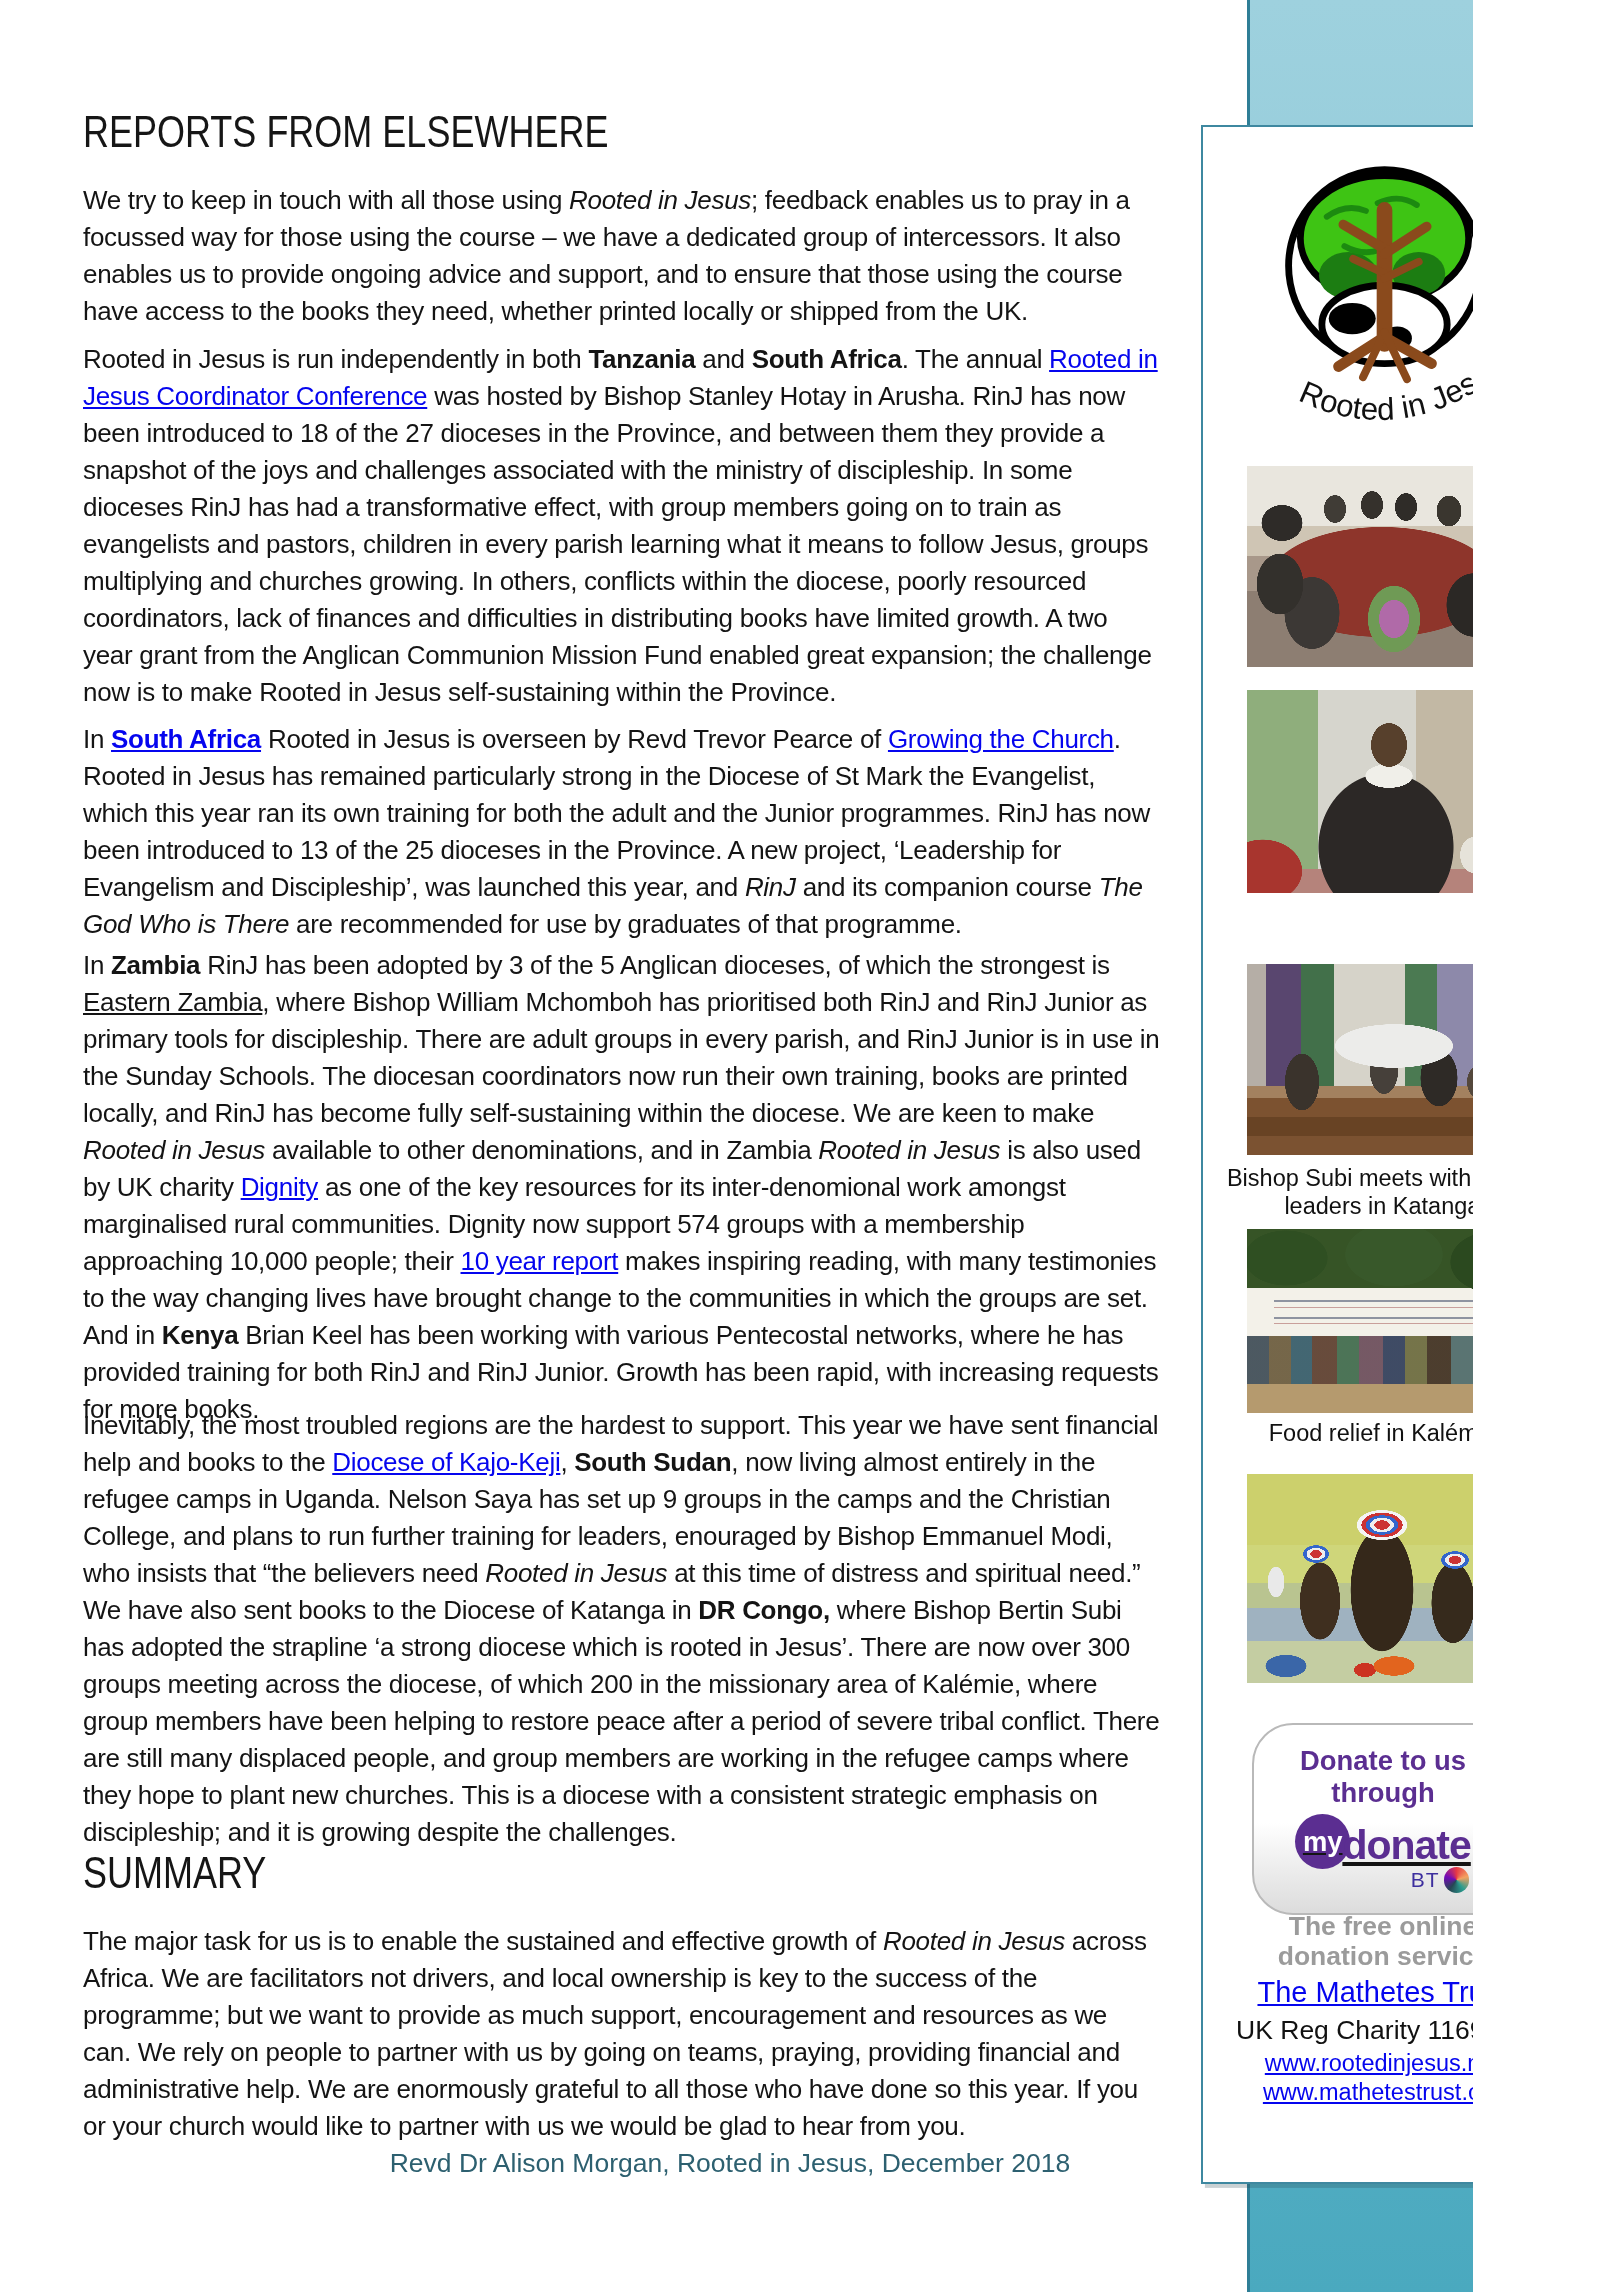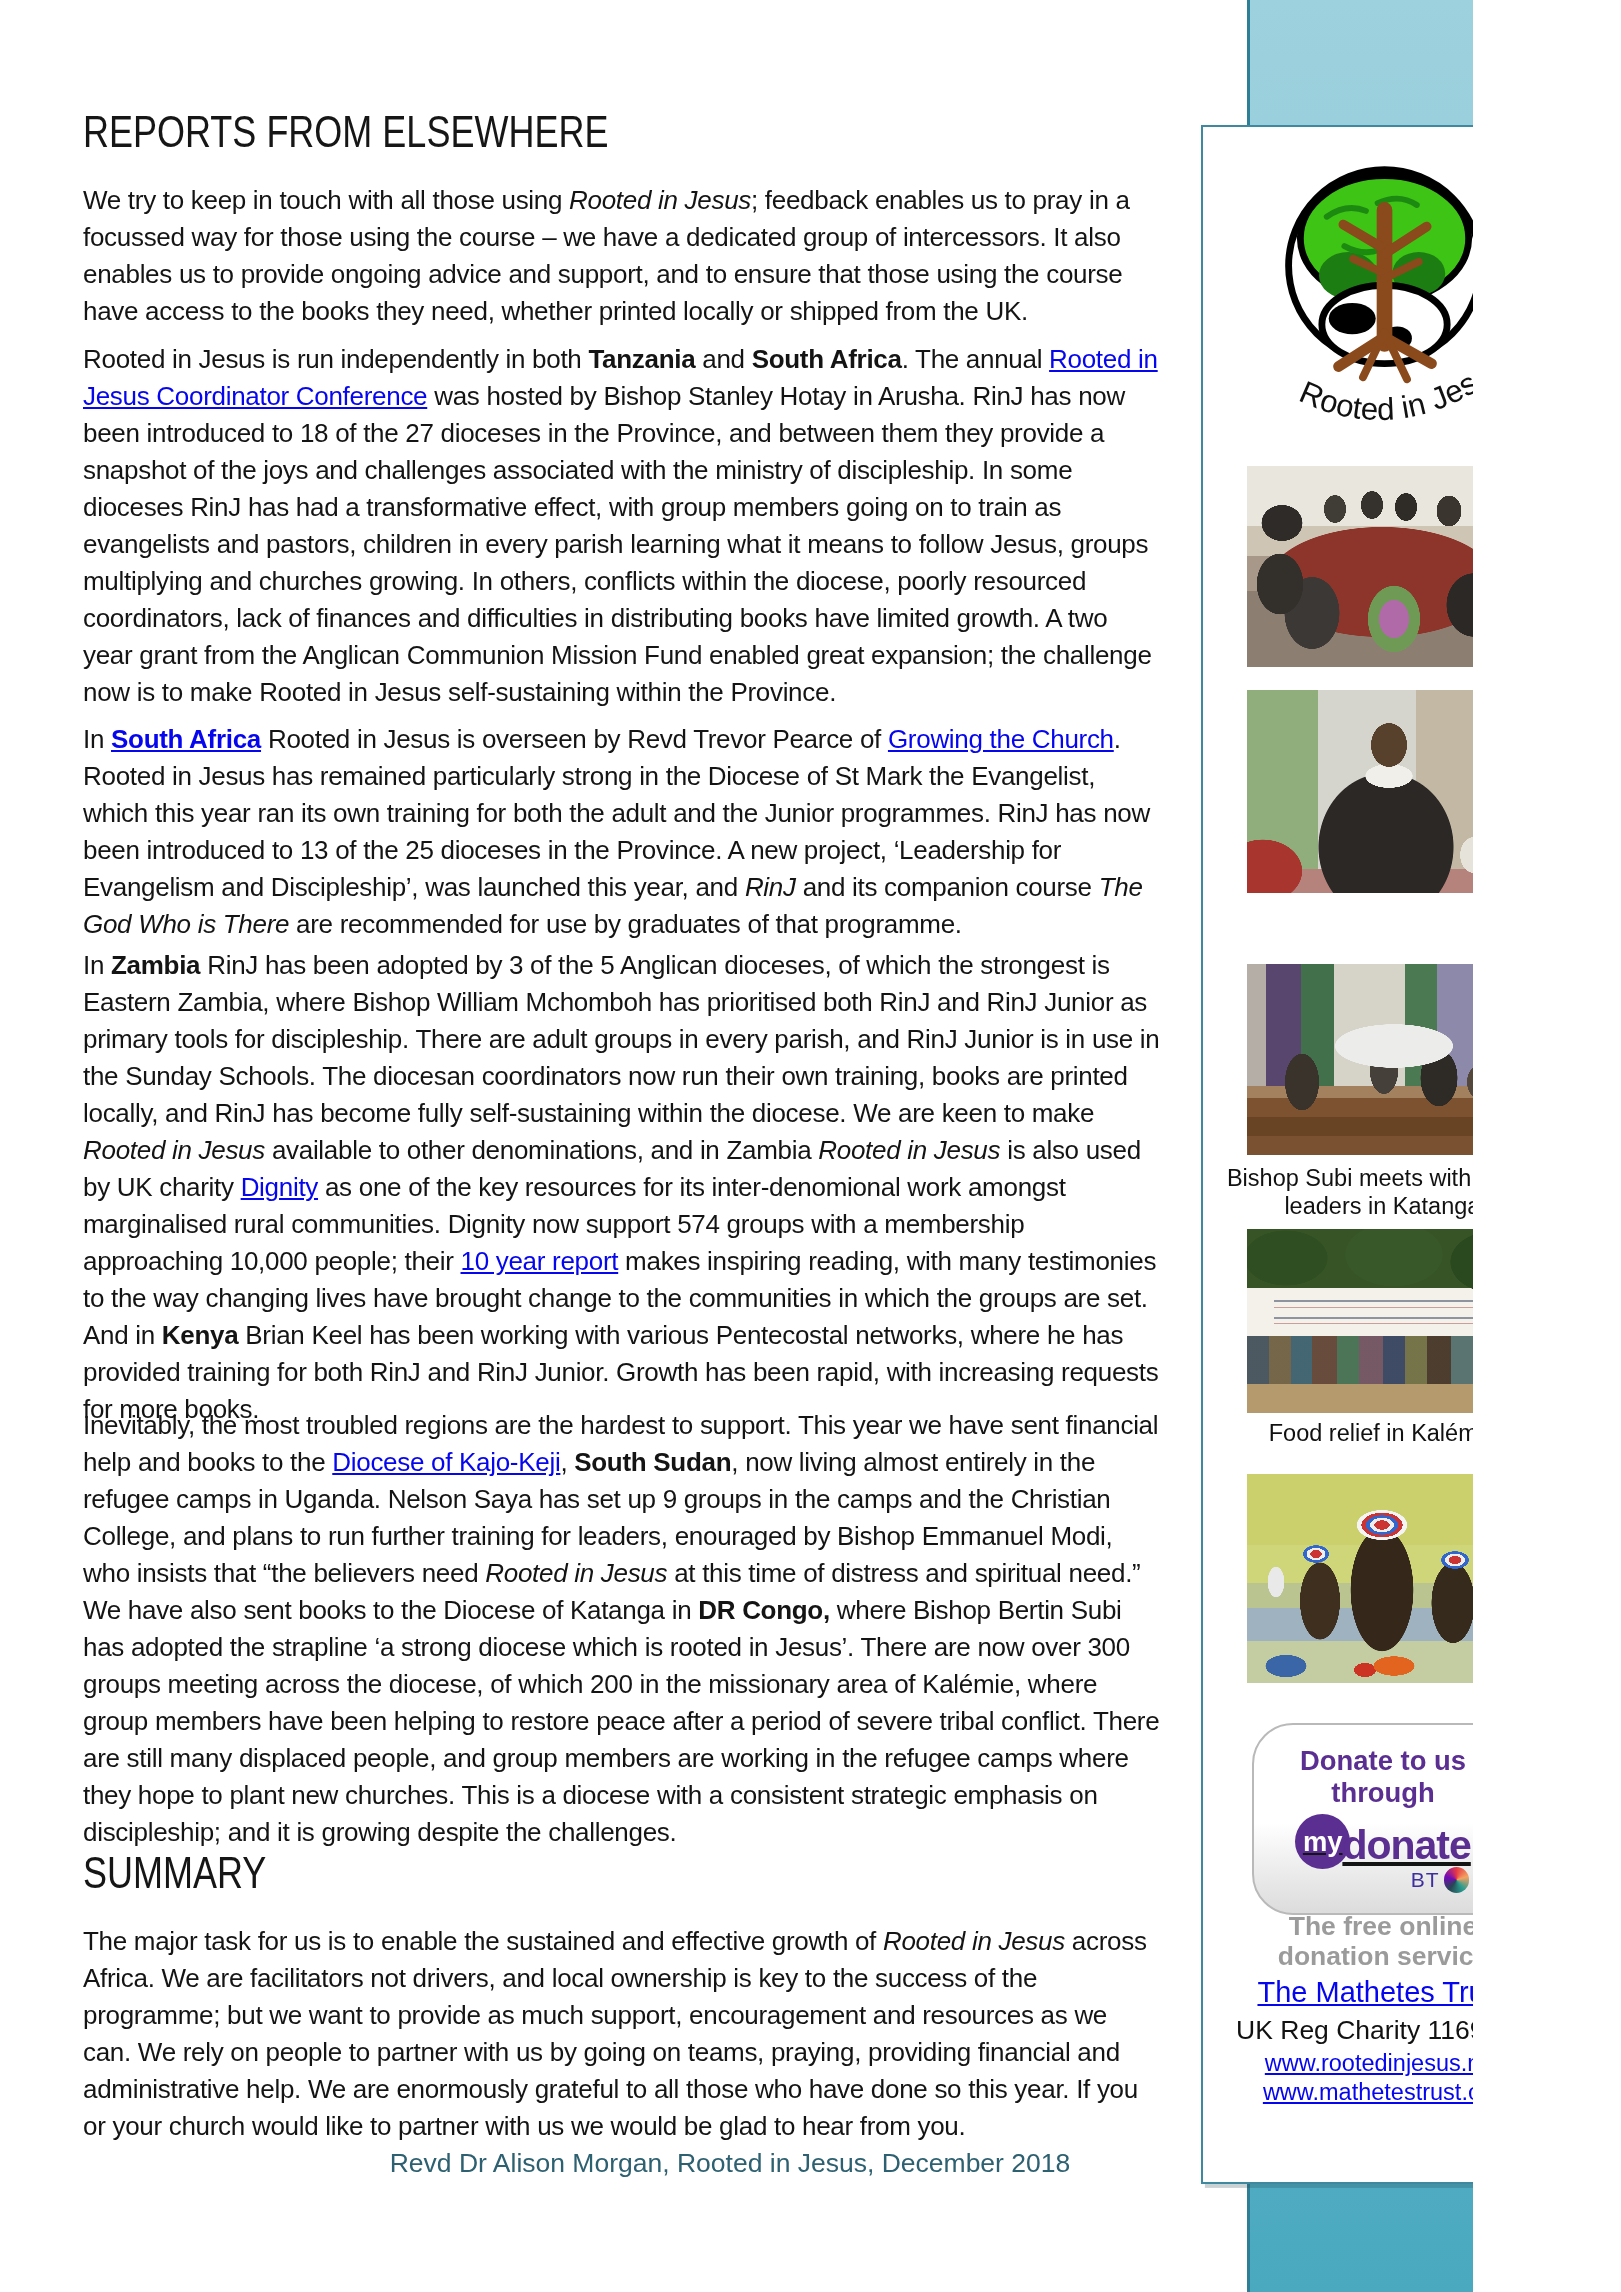--- a/index.html
+++ b/index.html
@@ -14,21 +14,21 @@
         border:2.9px solid #3e88a0;box-shadow:3.9px 3.9px 0 rgba(40,70,80,.25);}
   .card-inner{position:relative;width:100%;height:100%;}
   
   .h1{position:absolute;left:83px;font-size:45px;font-weight:400;color:#161616;
       transform:scaleX(.8);transform-origin:0 50%;white-space:nowrap;letter-spacing:0;}
   
   .para{position:absolute;left:83px;width:1078px;font-size:26px;line-height:37px;
         letter-spacing:-0.3px;color:#141414;}
   .lnk{color:#0505ee;text-decoration:underline;cursor:pointer;}
   .lnk.bold{font-weight:bold;}
-  .ublk{}
+  .ublk{text-decoration:underline;}
   .footer{position:absolute;left:83px;top:2148px;width:1294px;text-align:center;
           font-size:26.5px;color:#2d6070;}
   
   .logo-wrap{position:absolute;left:67px;top:29px;width:230px;height:284px;}
   .photo{position:absolute;left:44px;width:272px;background-color:#8d7e72;overflow:hidden;}
   .caption{position:absolute;left:5.9px;width:347px;text-align:center;font-size:23.5px;
            line-height:28px;color:#111;}
   #ph1{top:339px;height:201px;background-image:
     radial-gradient(29px 25.5px at 35px 57px,#2e2b28 0 70%,transparent 71%),
     radial-gradient(15.7px 19.6px at 88px 43px,#403c36 0 70%,transparent 71%),

